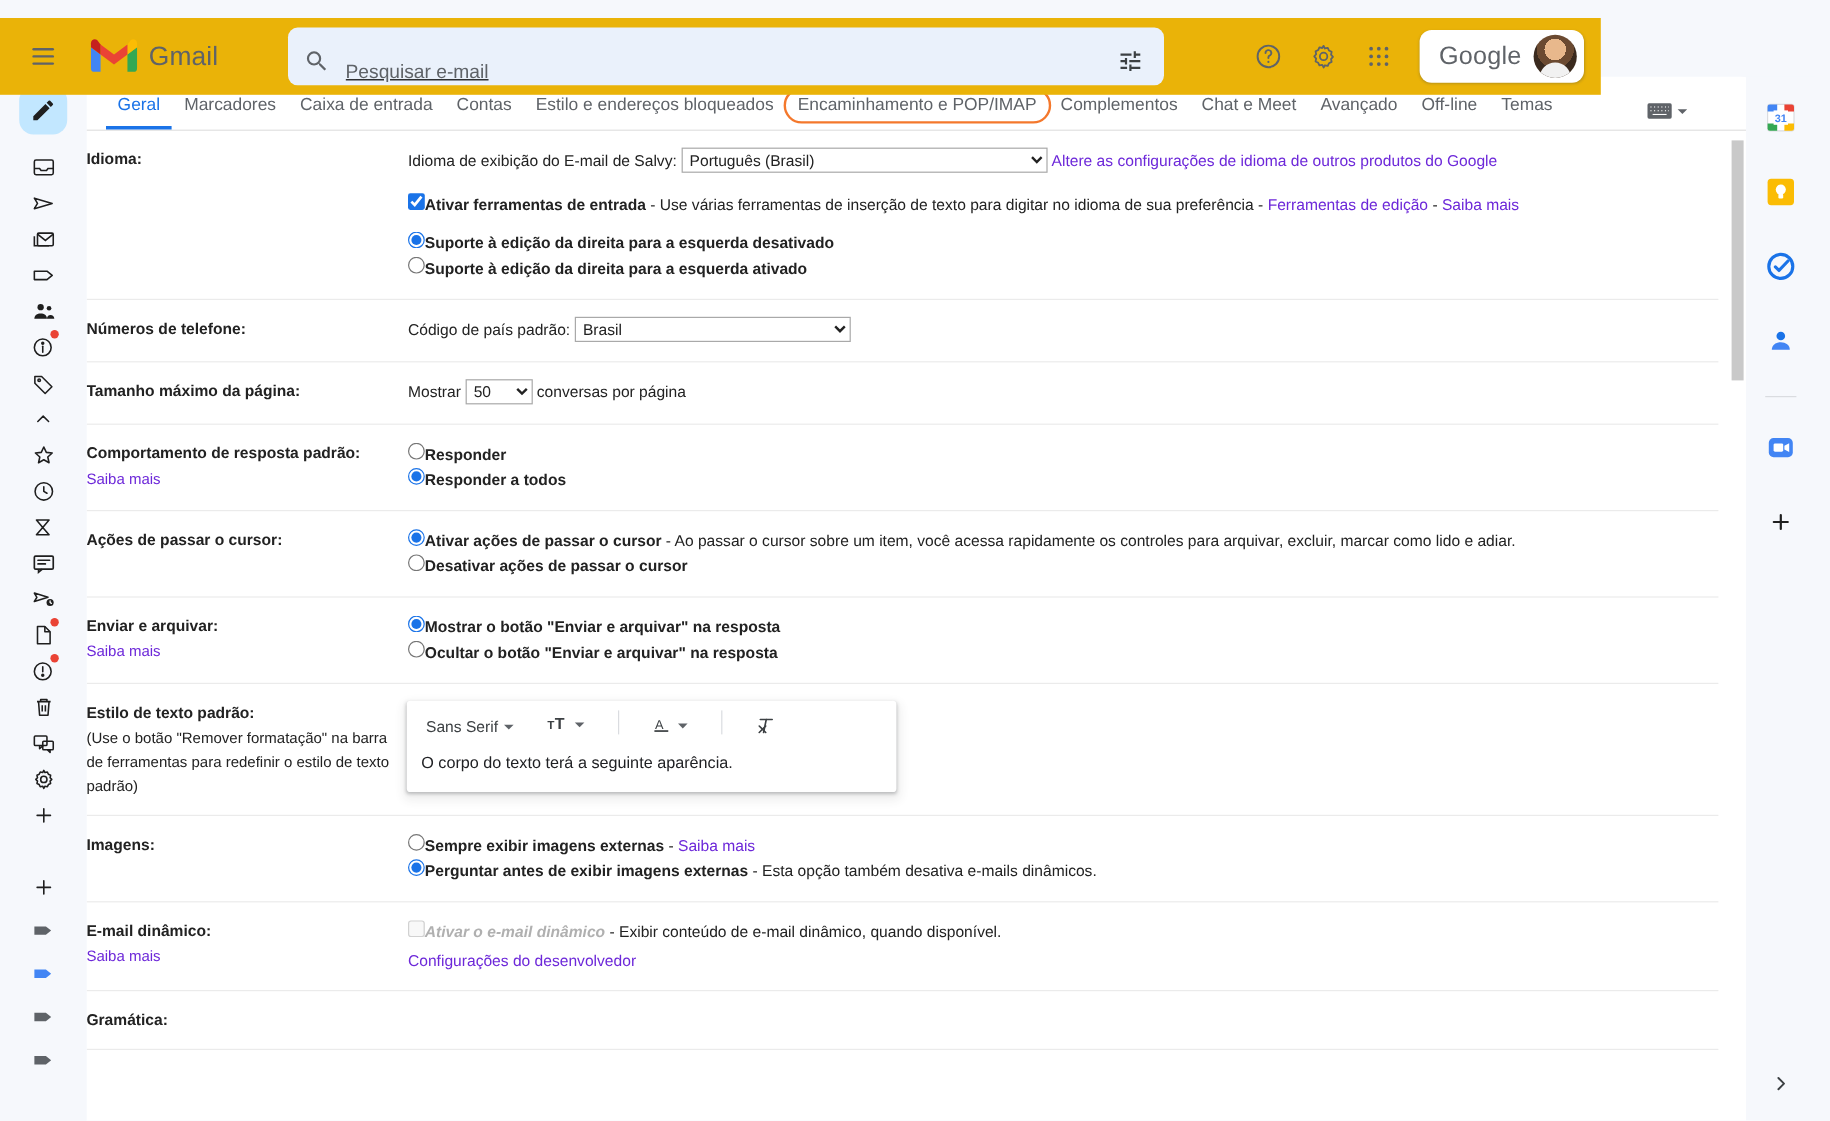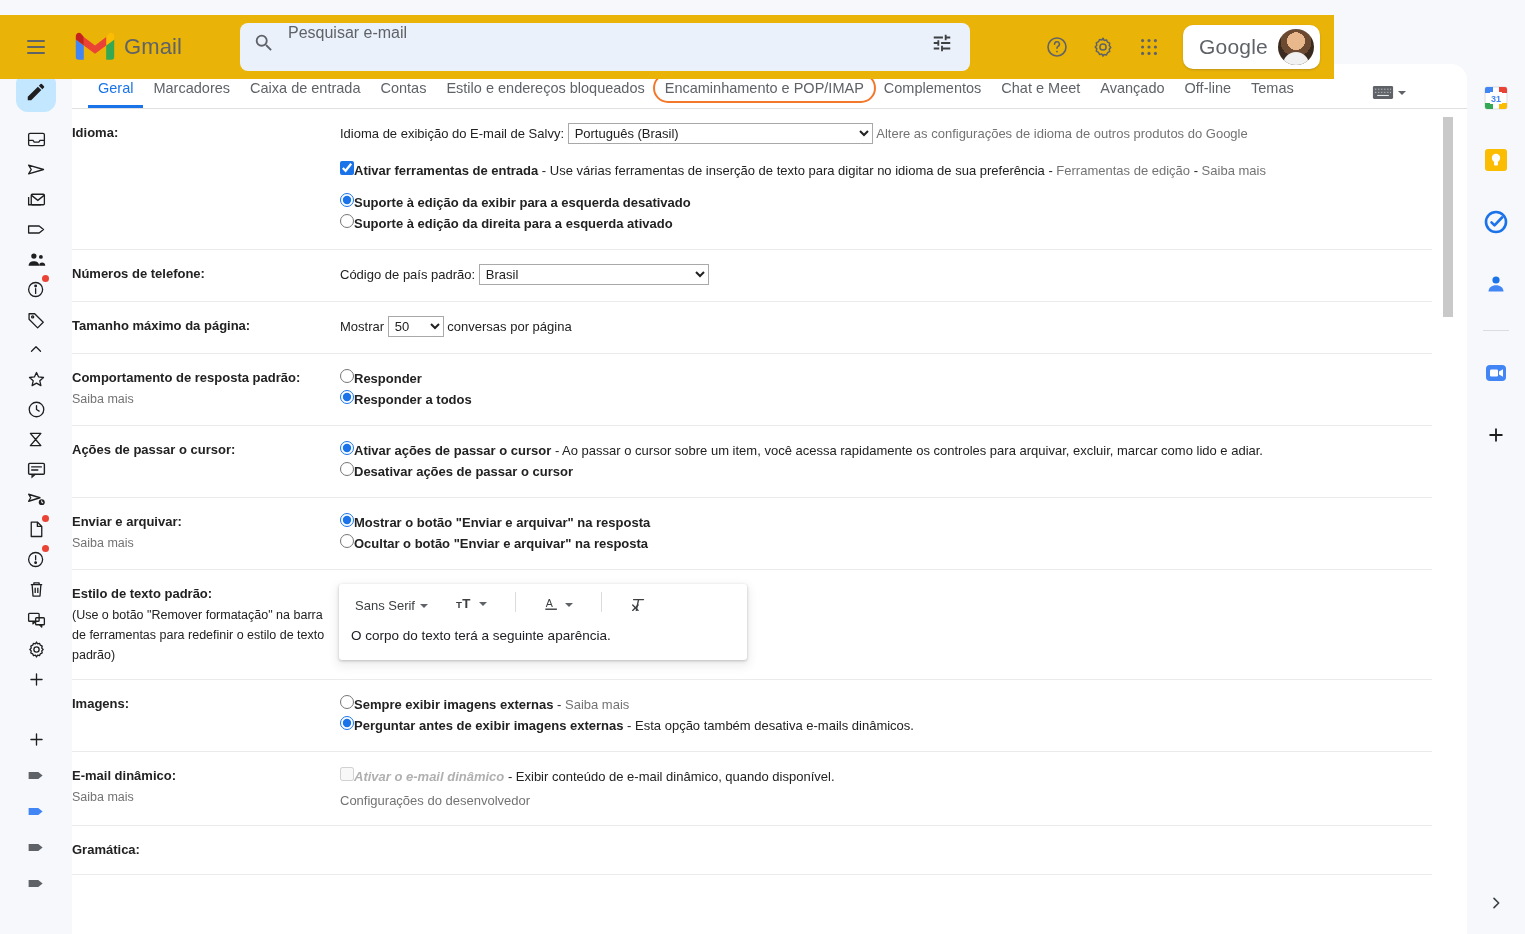--- a/index.html
+++ b/index.html
@@ -25,21 +25,21 @@
   }
   .hamburger span { display:block; width: 18px; height: 2px; background: #5f6368; border-radius: 2px; }
 
   .brand { display: flex; align-items: center; margin-left: 14px; cursor: pointer; }
   .gmail-logo { width: 42px; height: 32px; margin-right: 8px; }
   .brand-text { font-size: 22px; color: #5f6368; letter-spacing: .1px; font-family: "Liberation Sans", sans-serif;}
 
   .searchwrap {
     margin-left: 58px; width: 730px; height: 48px;
     background: #eaf1fb; border-radius: 8px;
-    display: flex; align-items: flex-start; padding: 0 8px 0 4px;
+    display: flex; align-items: flex-end; padding: 0 8px 0 4px; text-decoration: underline;
   }
   .search-icon-btn {
     width: 40px; height: 40px; border-radius: 50%; display:flex; align-items:center; justify-content:center;
     cursor: pointer;
   }
   .search-input {
     flex: 1; border: 0; outline: 0; background: transparent;
     font-size: 16px; color: #202124; font-family: "Liberation Sans", sans-serif;
     padding-left: 4px;
   }
@@ -86,21 +86,21 @@
   }
   .rail-dot {
     position: absolute; top: 1px; right: 5px; width: 7px; height: 7px;
     border-radius: 50%; background: #ea4335;
   }
   .rail-gap-lg { height: 30px; }
   .rail-gap-sm { height: 6px; }
 
   
   .rightrail {
-    position: absolute; top: 64px; right: 0; width: 58px; height: 870px;
+    position: absolute; top: 64px; right: 12px; width: 58px; height: 870px;
     background: #f6f8fc; display: flex; flex-direction: column; align-items: center;
     padding-top: 14px; z-index: 20;
   }
   .rr-icon { width: 40px; height: 40px; display:flex; align-items:center; justify-content:center; cursor:pointer; margin-bottom: 22px; }
   .rr-divider { width: 26px; height: 1px; background: #dadce0; margin: 4px 0 22px 0; }
   .rr-expand {
     position: absolute; bottom: 14px; left: 50%; transform: translateX(-50%);
     width: 34px; height: 34px; display:flex; align-items:center; justify-content:center; cursor:pointer;
   }
 
@@ -135,21 +135,21 @@
   }
 
   .content {
     position: relative; height: 786px; overflow: hidden; padding: 0 0 0 0;
   }
   table.settings { width: 1360px; border-collapse: collapse; table-layout: fixed; }
   table.settings td { vertical-align: top; padding: 14px 0 14px 0; border-bottom: 1px solid #ebebeb; }
   td.lbl { width: 268px; padding-left: 11px; font-size: 13px; color: #222; font-weight: bold; line-height: 20px; }
   td.val { padding-left: 8px; font-size: 13px; color: #222; line-height: 20px; }
   .sublabel { font-weight: normal; font-size: 12.5px; color: #222; line-height: 20px; display: block; margin-top: 1px; }
-  a.blue { color: #737373; text-decoration: none; cursor: pointer; }
+  a.blue { color: #6d28d9; text-decoration: none; cursor: pointer; }
   .bold { font-weight: bold; }
   .normal { font-weight: normal; }
 
   select.gm {
     font-family: "Liberation Sans", sans-serif; font-size: 13px; color: #222;
     border: 1px solid #a9a9a9; background: #fff; padding: 1px 2px; height: 21px;
     border-radius: 0; cursor: pointer; vertical-align: middle;
   }
   select.lang { width: 305px; }
   select.country { width: 230px; }
@@ -483,21 +483,21 @@
             <div class="spacer-14"></div>
             <div class="optline">
               <input type="checkbox" class="gm ctl" checked="" style="">
               <div>
                 <span class="bold">Ativar ferramentas de entrada</span><span class="normal"> - Use várias ferramentas de inserção de texto para digitar no idioma de sua preferência - </span><a class="blue">Ferramentas de edição</a><span class="normal"> - </span><a class="blue">Saiba mais</a>
               </div>
             </div>
             <div class="spacer-10"></div>
             <div class="optline">
               <input type="radio" name="rtl" class="gm ctl" checked="" style="">
-              <span class="bold">Suporte à edição da exibir para a esquerda desativado</span>
+              <span class="bold">Suporte à edição da direita para a esquerda desativado</span>
             </div>
             <div class="optline">
               <input type="radio" name="rtl" class="gm ctl" style="">
               <span class="bold">Suporte à edição da direita para a esquerda ativado</span>
             </div>
           </td>
         </tr>
 
         <tr>
           <td class="lbl">Números de telefone:</td>

